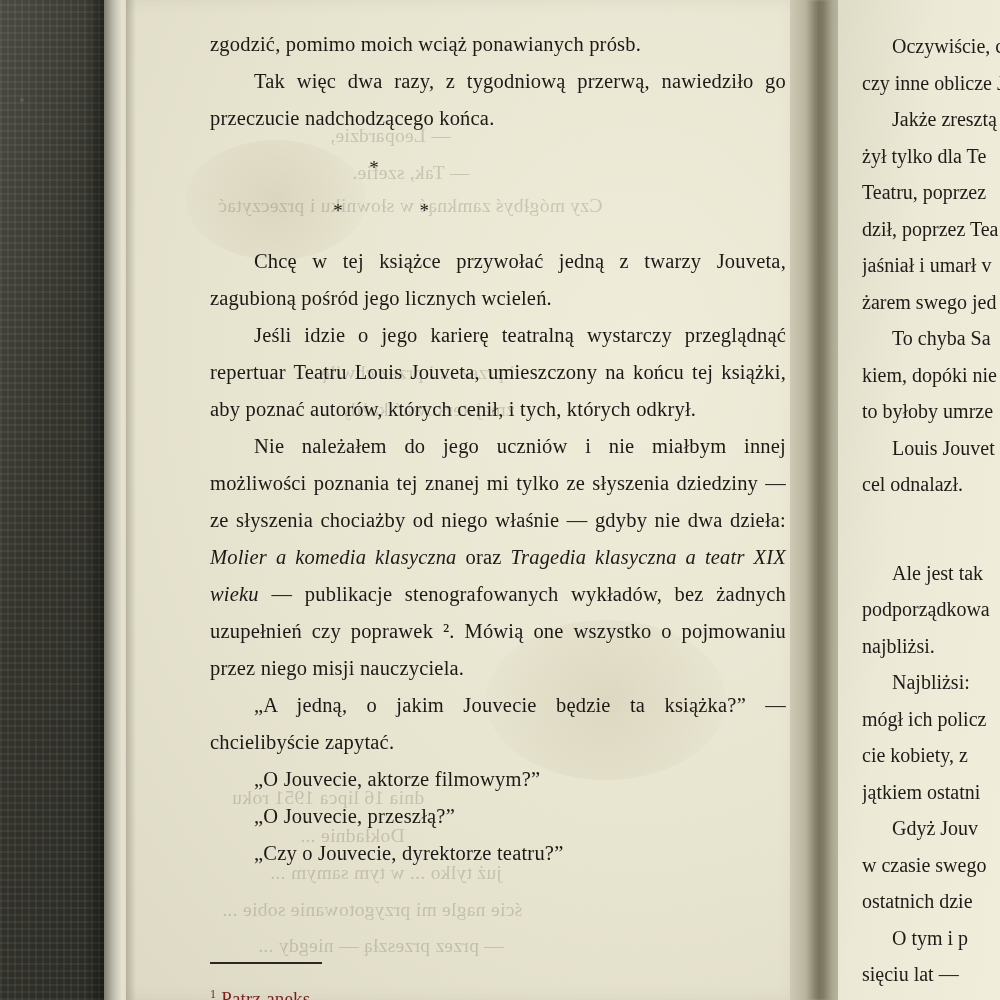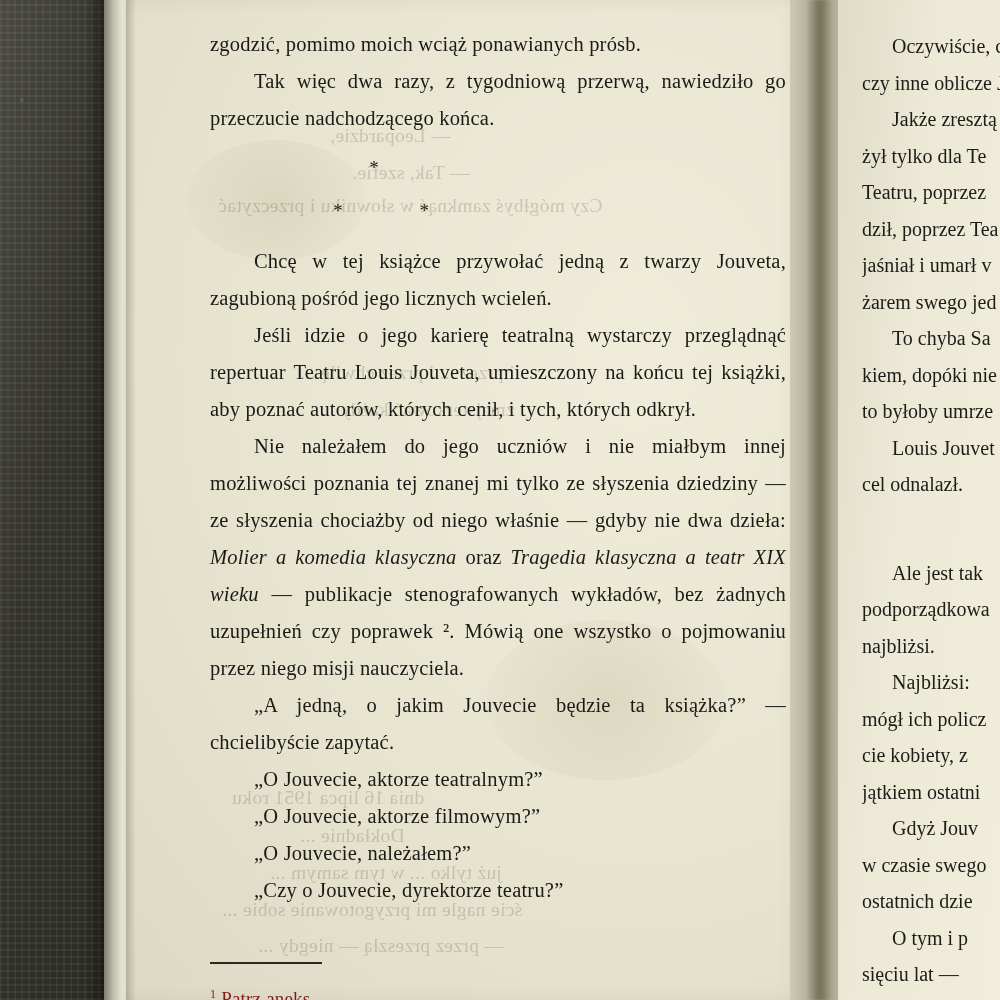--- a/index.html
+++ b/index.html
@@ -207,23 +207,22 @@
         <span>*</span>
       </span>
     </div>
 
     <p>Chcę w tej książce przywołać jedną z twarzy Jouveta, zagubioną pośród jego licznych wcieleń.</p>
     <p>Jeśli idzie o jego karierę teatralną wystarczy przeglądnąć repertuar Teatru Louis Jouveta, umie­szczony na końcu tej książki, aby poznać autorów, których cenił, i tych, których odkrył.</p>
 
     <p><span>Nie należałem do jego uczniów i nie miałbym in­nej możliwości poznania tej znanej mi tylko ze sły­szenia dziedziny — ze słyszenia chociażby od niego właśnie — gdyby nie dwa dzieła:</span> <em>Molier a komedia klasyczna</em> <span>oraz</span> <em>Tragedia klasyczna a teatr XIX wie­ku</em> <span>— publikacje stenografowanych wykładów, bez żadnych uzupełnień czy poprawek ². Mówią one wszystko o pojmowaniu przez niego misji nauczy­ciela.</span></p>
 
     <p>„A jedną, o jakim Jouvecie będzie ta książka?” — chcielibyście zapytać.</p>
-    <p class="quote">„O Jouvecie, aktorze teatralnym?”</p>
     <p class="quote">„O Jouvecie, aktorze filmowym?”</p>
-    <p class="quote">„O Jouvecie, należałem?”</p>
+    <p class="quote">„O Jouvecie, przeszłą?”</p>
     <p class="quote">„Czy o Jouvecie, dyrektorze teatru?”</p>
 
   </div>
 
   <div class="footnote-rule"></div>
   <div class="footnote">
     <sup>1</sup>
     <span>Patrz aneks.</span>
   </div>
 

